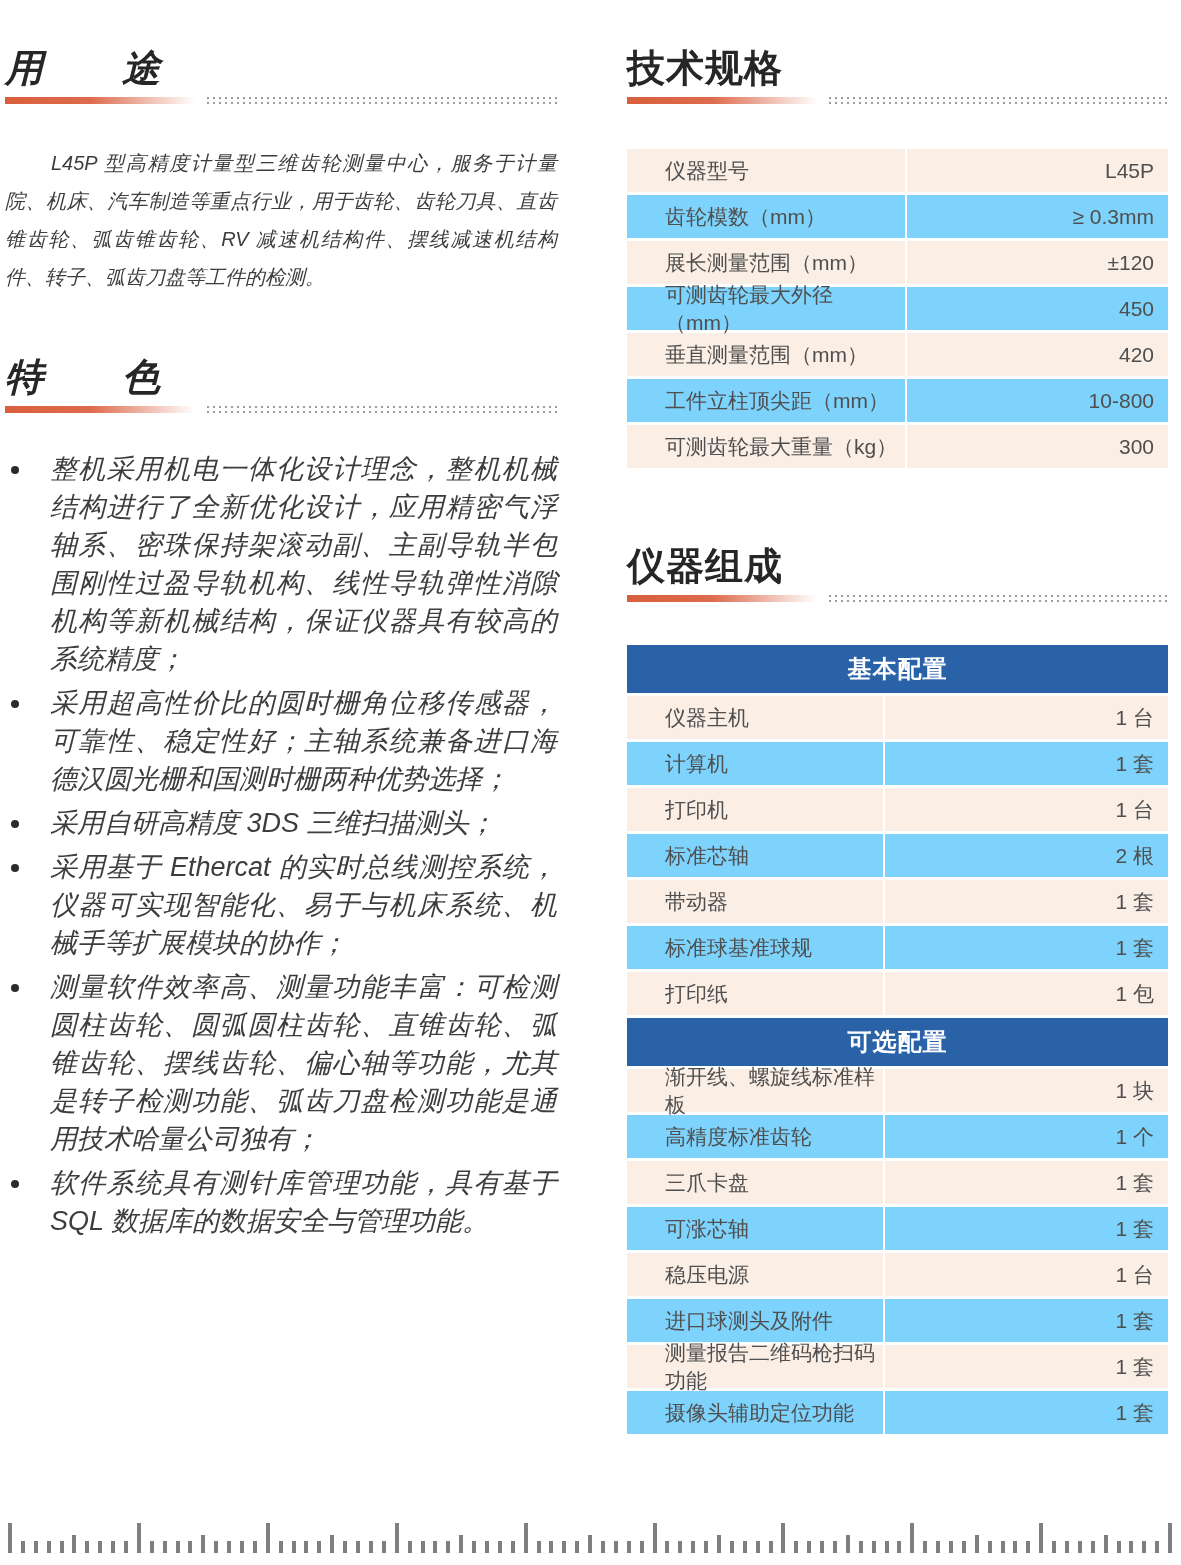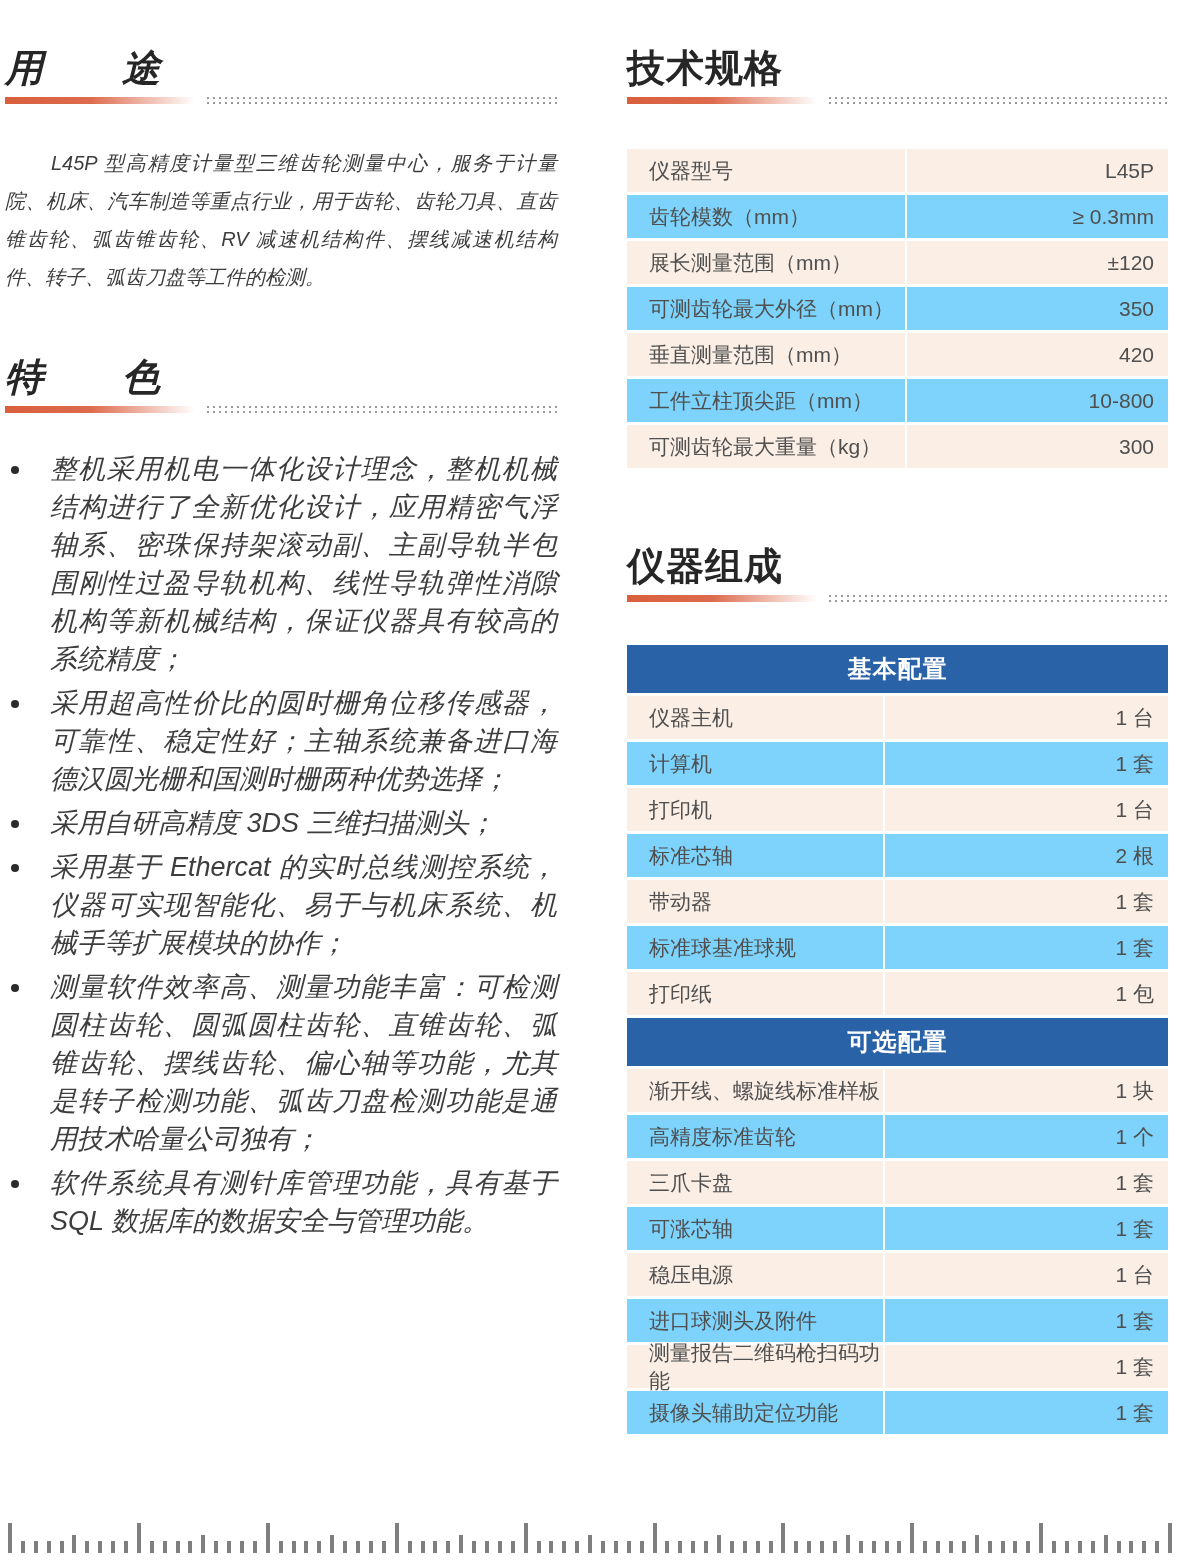--- a/index.html
+++ b/index.html
@@ -74,21 +74,21 @@
   .spec-table{margin-top:45px;}
   .comp-table{margin-top:43px;}
   .trow{
     display:flex;height:43px;margin-bottom:3px;
     font-size:21px;color:#4f4f4f;
   }
   .row-light{background:#fbeee5;}
   .row-dark{background:#7dd3fc;}
   .cell-label{
     box-sizing:border-box;display:flex;align-items:center;
-    padding-left:22px;
+    padding-left:38px;
   }
   .spec-table .cell-label{width:278px;}
   .comp-table .cell-label{width:256px;}
   .cell-gap{width:2px;background:#ffffff;flex:none;}
   .cell-value{
     flex:1;display:flex;align-items:center;justify-content:flex-end;
     padding-right:14px;
   }
   .thead{
     height:48px;margin-bottom:3px;
@@ -186,21 +186,21 @@
 
         <div class="trow row-light">
           <div class="cell-label">展长测量范围（mm）</div>
           <div class="cell-gap"></div>
           <div class="cell-value">±120</div>
         </div>
 
         <div class="trow row-dark">
           <div class="cell-label">可测齿轮最大外径（mm）</div>
           <div class="cell-gap"></div>
-          <div class="cell-value">350</div>
+          <div class="cell-value">450</div>
         </div>
 
         <div class="trow row-light">
           <div class="cell-label">垂直测量范围（mm）</div>
           <div class="cell-gap"></div>
           <div class="cell-value">420</div>
         </div>
 
         <div class="trow row-dark">
           <div class="cell-label">工件立柱顶尖距（mm）</div>

